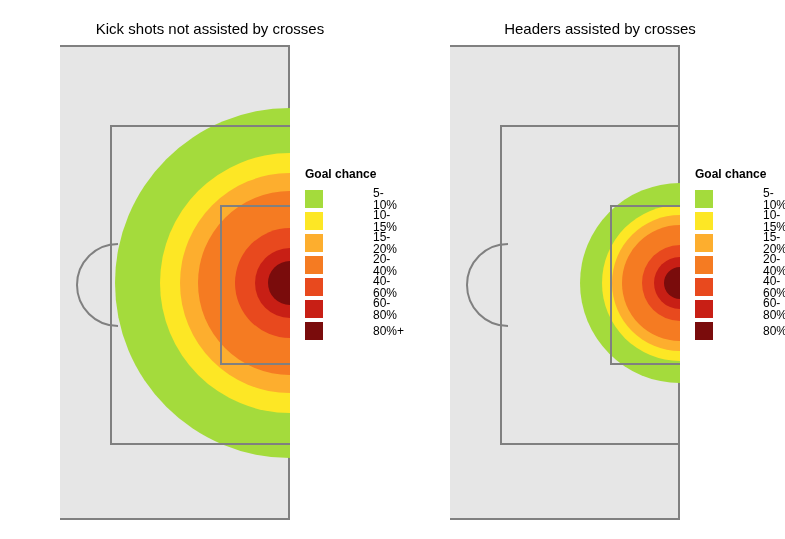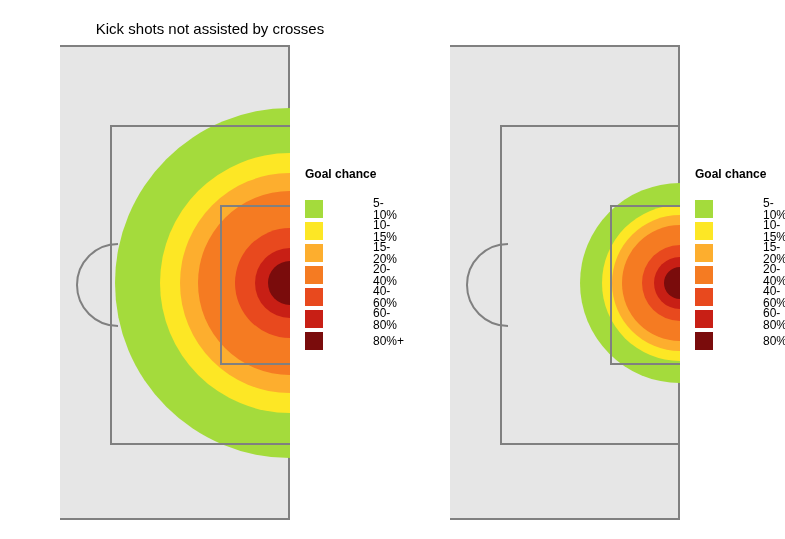--- a/index.html
+++ b/index.html
@@ -93,21 +93,21 @@
 
   .legend {
     position: absolute;
     top: 168px;
     left: 245px;
     font-size: 12px;
     line-height: 1;
   }
   .legend-title {
     font-weight: bold;
-    margin-bottom: 18px;
+    margin-bottom: 8px;
     font-size: 12px;
   }
   .legend-row {
     display: flex;
     align-items: center;
     height: 22px;
     gap: 44px;
   }
   .swatch {
     width: 18px;
@@ -167,20 +167,21 @@
           <span>60-80%</span>
         </div>
       <div class="legend-row">
           <span class="swatch s6" style="background: rgb(122, 12, 12);"></span>
           <span>80%+</span>
         </div>
     </div>
   </div>
 
   <div class="panel right">
+    <div class="title">Headers assisted by crosses</div>
 
     <div class="pitch">
       <div class="pitch-outline"></div>
 
       <div class="band b1-0" style="left: 130px; top: 138px; width: 200px; height: 200px; background: rgb(164, 219, 60);"></div>
       <div class="band b1-1" style="left: 152px; top: 160px; width: 156px; height: 156px; background: rgb(253, 231, 37);"></div>
       <div class="band b1-2" style="left: 162px; top: 170px; width: 136px; height: 136px; background: rgb(253, 174, 46);"></div>
       <div class="band b1-3" style="left: 172px; top: 180px; width: 116px; height: 116px; background: rgb(245, 123, 34);"></div>
       <div class="band b1-4" style="left: 192px; top: 200px; width: 76px; height: 76px; background: rgb(232, 73, 30);"></div>
       <div class="band b1-5" style="left: 204px; top: 212px; width: 52px; height: 52px; background: rgb(200, 31, 21);"></div>

